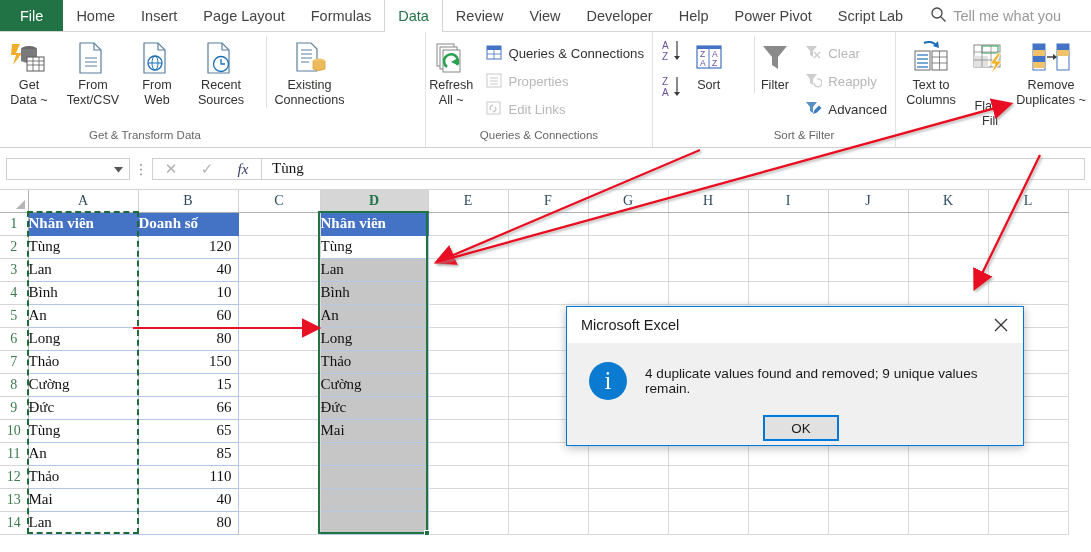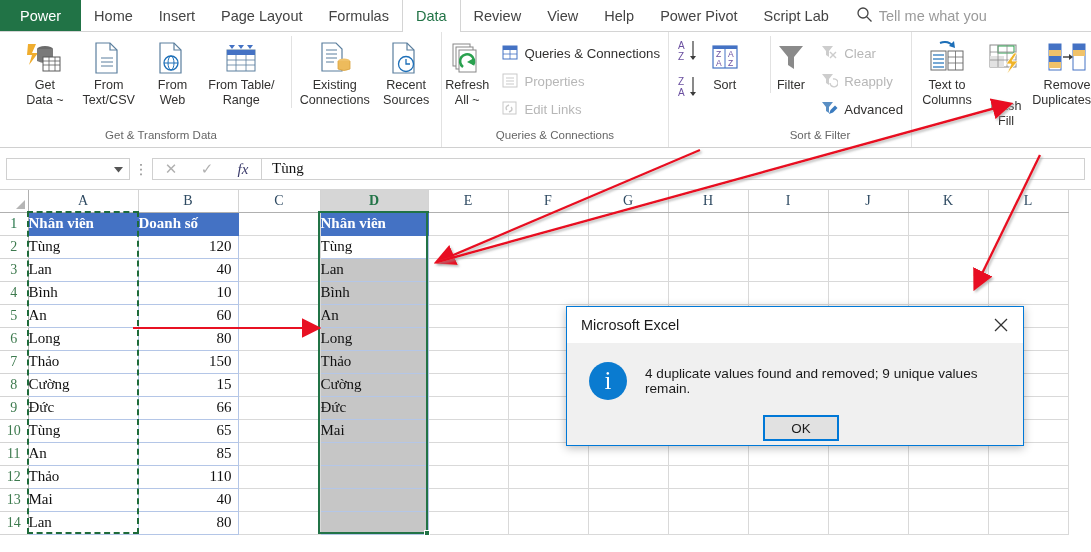--- a/index.html
+++ b/index.html
@@ -208,21 +208,21 @@
     border:2px solid #0078d7;
     font-size:13.4px; color:#1b1b1b;
     display:flex; align-items:center; justify-content:center; cursor:default;
   }
 </style>
 </head>
 <body>
 
 <div class="tabbar">
   <div class="tab file">
-      <span>Power</span>
+      <span>File</span>
     </div>
   <div class="tab">
       <span>Home</span>
     </div>
   <div class="tab">
       <span>Insert</span>
     </div>
   <div class="tab">
       <span>Page Layout</span>
     </div>
@@ -230,20 +230,23 @@
       <span>Formulas</span>
     </div>
   <div class="tab active">
       <span>Data</span>
     </div>
   <div class="tab">
       <span>Review</span>
     </div>
   <div class="tab">
       <span>View</span>
+    </div>
+  <div class="tab">
+      <span>Developer</span>
     </div>
   <div class="tab">
       <span>Help</span>
     </div>
   <div class="tab">
       <span>Power Pivot</span>
     </div>
   <div class="tab">
       <span>Script Lab</span>
     </div>
@@ -253,21 +256,21 @@
           <circle cx="7" cy="7" r="5" fill="none" stroke="#444" stroke-width="1.3"></circle>
           <line x1="10.6" y1="10.6" x2="15.5" y2="15.5" stroke="#444" stroke-width="1.3"></line>
         </svg>
     </span>
     <span>Tell me what you</span>
   </div>
 </div>
 
 <div class="ribbon">
 
-  <div class="rgroup" style="width:425px;margin-left:16px;">
+  <div class="rgroup" style="width:425px;">
     <div class="gitems">
       <div class="bigbtn w58">
         <span class="ic">
           <svg width="40" height="36" viewBox="0 0 40 36">
             <path d="M3 3 L11 3 L7 12 L13 12 L4 24 L7 14 L2 14 Z" fill="#f0ad2e"></path>
             <ellipse cx="20" cy="8" rx="8" ry="3" fill="#6b6b6b"></ellipse>
             <path d="M12 8 L12 20 Q20 24 28 20 L28 8" fill="#7a7a7a"></path>
             <rect x="18" y="16" width="17" height="14" fill="#fff" stroke="#5b5b5b" stroke-width="1"></rect>
             <line x1="18" y1="20" x2="35" y2="20" stroke="#5b5b5b" stroke-width="0.8"></line>
             <line x1="18" y1="24" x2="35" y2="24" stroke="#5b5b5b" stroke-width="0.8"></line>
@@ -297,63 +300,46 @@
             <path d="M4 2 h14 l7 7 v23 h-21 z" fill="#fff" stroke="#5b7f9e" stroke-width="1.2"></path>
             <path d="M18 2 v7 h7" fill="none" stroke="#5b7f9e" stroke-width="1.2"></path>
             <circle cx="15" cy="22" r="7" fill="#fff" stroke="#1d6fb8" stroke-width="1.3"></circle>
             <ellipse cx="15" cy="22" rx="3" ry="7" fill="none" stroke="#1d6fb8" stroke-width="1"></ellipse>
             <line x1="8" y1="22" x2="22" y2="22" stroke="#1d6fb8" stroke-width="1"></line>
           </svg>
         </span>
         <span class="tx">From
 Web</span>
       </div>
-      <div class="bigbtn w80">
-        <span class="ic">
-          <svg width="40" height="36" viewBox="0 0 40 36">
-            <rect x="6" y="9" width="28" height="21" fill="#fff" stroke="#5b7f9e" stroke-width="1"></rect>
-            <rect x="6" y="9" width="28" height="5" fill="#4472c4"></rect>
-            <line x1="6" y1="19" x2="34" y2="19" stroke="#5b7f9e" stroke-width="0.8"></line>
-            <line x1="6" y1="24" x2="34" y2="24" stroke="#5b7f9e" stroke-width="0.8"></line>
-            <line x1="15" y1="14" x2="15" y2="30" stroke="#5b7f9e" stroke-width="0.8"></line>
-            <line x1="25" y1="14" x2="25" y2="30" stroke="#5b7f9e" stroke-width="0.8"></line>
-            <path d="M8 4 l3 4 l3 -4 z" fill="#4472c4"></path>
-            <path d="M17 4 l3 4 l3 -4 z" fill="#4472c4"></path>
-            <path d="M26 4 l3 4 l3 -4 z" fill="#4472c4"></path>
-          </svg>
-        </span>
-        <span class="tx">From Table/
-Range</span>
+      <div class="bigbtn w70">
+        <span class="ic">
+          <svg width="34" height="36" viewBox="0 0 34 36">
+            <path d="M4 2 h14 l7 7 v23 h-21 z" fill="#fff" stroke="#5b7f9e" stroke-width="1.2"></path>
+            <path d="M18 2 v7 h7" fill="none" stroke="#5b7f9e" stroke-width="1.2"></path>
+            <circle cx="17" cy="23" r="7.5" fill="#fff" stroke="#1d6fb8" stroke-width="1.3"></circle>
+            <path d="M17 18 v5 h4" fill="none" stroke="#1d6fb8" stroke-width="1.3"></path>
+          </svg>
+        </span>
+        <span class="tx">Recent
+Sources</span>
       </div>
       <div class="bigbtn w80" style="margin-left:10px;border-left:1px solid #e2e2e2;padding-left:8px;">
         <span class="ic">
           <svg width="38" height="36" viewBox="0 0 38 36">
             <path d="M6 2 h14 l6 6 v22 h-20 z" fill="#fff" stroke="#5b7f9e" stroke-width="1.2"></path>
             <line x1="10" y1="9" x2="21" y2="9" stroke="#5b7f9e" stroke-width="1"></line>
             <line x1="10" y1="13" x2="21" y2="13" stroke="#5b7f9e" stroke-width="1"></line>
             <line x1="10" y1="17" x2="21" y2="17" stroke="#5b7f9e" stroke-width="1"></line>
             <line x1="10" y1="21" x2="18" y2="21" stroke="#5b7f9e" stroke-width="1"></line>
             <ellipse cx="28" cy="20" rx="6" ry="2.4" fill="#f0c26a"></ellipse>
             <path d="M22 20 v8 q6 3 12 0 v-8" fill="#edbb5c" stroke="#d9a23f" stroke-width="0.8"></path>
           </svg>
         </span>
         <span class="tx">Existing
 Connections</span>
-      </div>
-      <div class="bigbtn w70">
-        <span class="ic">
-          <svg width="34" height="36" viewBox="0 0 34 36">
-            <path d="M4 2 h14 l7 7 v23 h-21 z" fill="#fff" stroke="#5b7f9e" stroke-width="1.2"></path>
-            <path d="M18 2 v7 h7" fill="none" stroke="#5b7f9e" stroke-width="1.2"></path>
-            <circle cx="17" cy="23" r="7.5" fill="#fff" stroke="#1d6fb8" stroke-width="1.3"></circle>
-            <path d="M17 18 v5 h4" fill="none" stroke="#1d6fb8" stroke-width="1.3"></path>
-          </svg>
-        </span>
-        <span class="tx">Recent
-Sources</span>
       </div>
     </div>
     <div class="glabel" style="width:290px;">Get &amp; Transform Data</div>
   </div>
 
   <div class="rgroup" style="width:227px;">
     <div class="gitems">
       <div class="bigbtn w58">
         <span class="ic">
           <svg width="36" height="36" viewBox="0 0 36 36">

